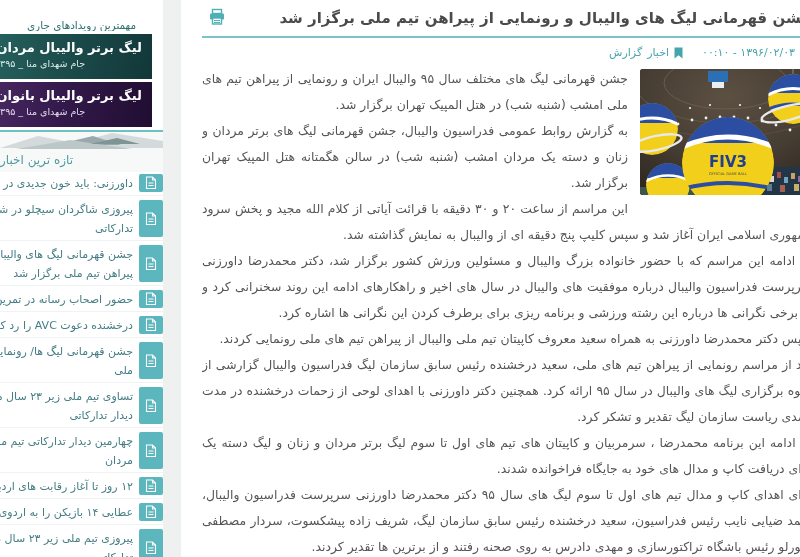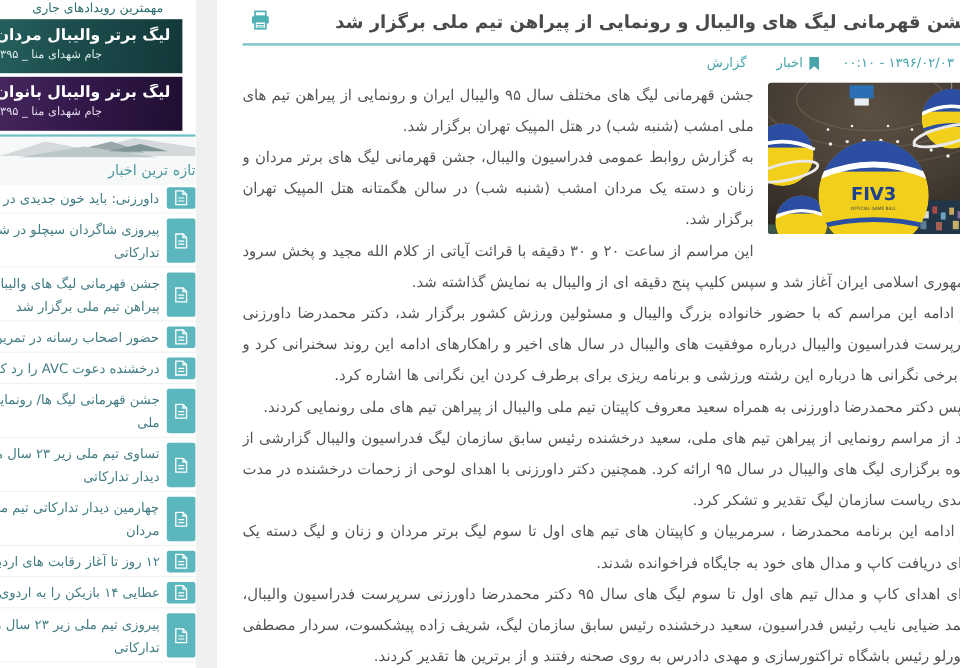--- a/index.html
+++ b/index.html
@@ -4,50 +4,50 @@
 <style>
   * { box-sizing: border-box; margin: 0; padding: 0; }
   html,body { width:800px; height:557px; overflow:hidden; background:#fff;
     font-family:"DejaVu Sans","Liberation Sans",sans-serif; }
   .page { position:relative; width:800px; height:557px; background:#fff; overflow:hidden; }
 
   
   .sidebar { position:absolute; left:0; top:0; width:163px; height:557px; overflow:hidden; background:#fff; }
   .gapstrip { position:absolute; left:163px; top:0; width:18px; height:557px; background:#eff1f1; }
 
-  .sb-head { width:163px; padding-top:1px; text-align:center; color:#2c6f6f; font-size:10.5px; white-space:nowrap; overflow:hidden; direction:rtl; }
+  .sb-head { width:163px; padding-top:19px; text-align:center; color:#2c6f6f; font-size:10.5px; white-space:nowrap; overflow:hidden; direction:rtl; }
   .banner { width:224px; margin-left:-72px; height:45px; margin-top:3px; padding-top:6px; direction:rtl; }
   .banner-men { background:linear-gradient(100deg,#2f7671 0%,#1d4f4e 55%,#123739 100%); }
   .banner-women { background:linear-gradient(100deg,#5a3573 0%,#33194b 60%,#200e31 100%); }
   .b-title { color:#fff; font-weight:bold; font-size:13px; text-align:right; padding-right:10px; white-space:nowrap; overflow:hidden; }
   .b-sub { color:#d9ecea; font-size:9.5px; text-align:center; margin-top:3px; white-space:nowrap; }
   .banner-women .b-sub { color:#e4daee; }
 
   .teal-rule { width:163px; height:2px; background:#6fc0c5; margin-top:3px; }
 
   .latest-box { width:163px; height:40px; background:#f7f8f8; position:relative; }
   .latest-box svg { display:block; }
-  .latest-title { text-align:right; color:#4e9aa0; font-size:12px; direction:rtl; margin-top:1px; }
+  .latest-title { text-align:left; color:#4e9aa0; font-size:12px; direction:rtl; margin-top:1px; }
 
   .news-list { width:163px; margin-top:2px; }
   .news-item { display:flex; direction:rtl; align-items:stretch; margin-bottom:4px; padding-bottom:3px; border-bottom:1px solid #f0f3f3; }
   .news-icon { flex:0 0 24px; background:#5cb6bd; border-radius:2px; display:flex; align-items:center; justify-content:center; margin-left:6px; }
   .news-text { flex:1; min-width:0; color:#447d84; font-size:11px; padding-top:2px; }
   .news-text .l1 { display:block; white-space:nowrap; overflow:hidden; direction:rtl; text-align:right; line-height:16px; }
   .news-text .l2 { display:block; white-space:nowrap; overflow:hidden; direction:rtl; text-align:right; padding-left:0; line-height:16px; margin-top:3px; }
 
   
   .main { position:absolute; left:202px; top:0; width:610px; height:557px; overflow:hidden; }
   .head { position:relative; padding-top:8px; }
   .head h1 { font-size:15px; font-weight:bold; color:#4a4a4a; direction:rtl; text-align:right; padding-left:44px; line-height:20px; }
   .print-btn { position:absolute; left:6px; top:8px; width:18px; height:18px; background:none; border:none; cursor:pointer; padding:0; }
   .rule { height:2px; background:#7cc4c8; margin-top:8px; }
   .meta { display:flex; direction:rtl; align-items:center; gap:5px; margin-top:8px; color:#46a5ab; font-size:11px; }
   .meta .bm { margin-right:14px; }
-  .meta a { color:#46a5ab; text-decoration:none; margin-left:20px; cursor:pointer; }
+  .meta a { color:#46a5ab; text-decoration:none; margin-left:0; cursor:pointer; }
   .body { margin-top:7px; direction:rtl; text-align:justify; color:#555; font-size:12.4px; line-height:26px; }
   .body p { margin:0; }
   .photo { float:right; width:172px; height:126px; margin:3px 0 8px 12px; border-radius:3px; overflow:hidden; background:#3a332b;text-decoration:underline; }
 </style>
 </head>
 <body>
 
 <div class="page">
 
   <div class="gapstrip"></div>

